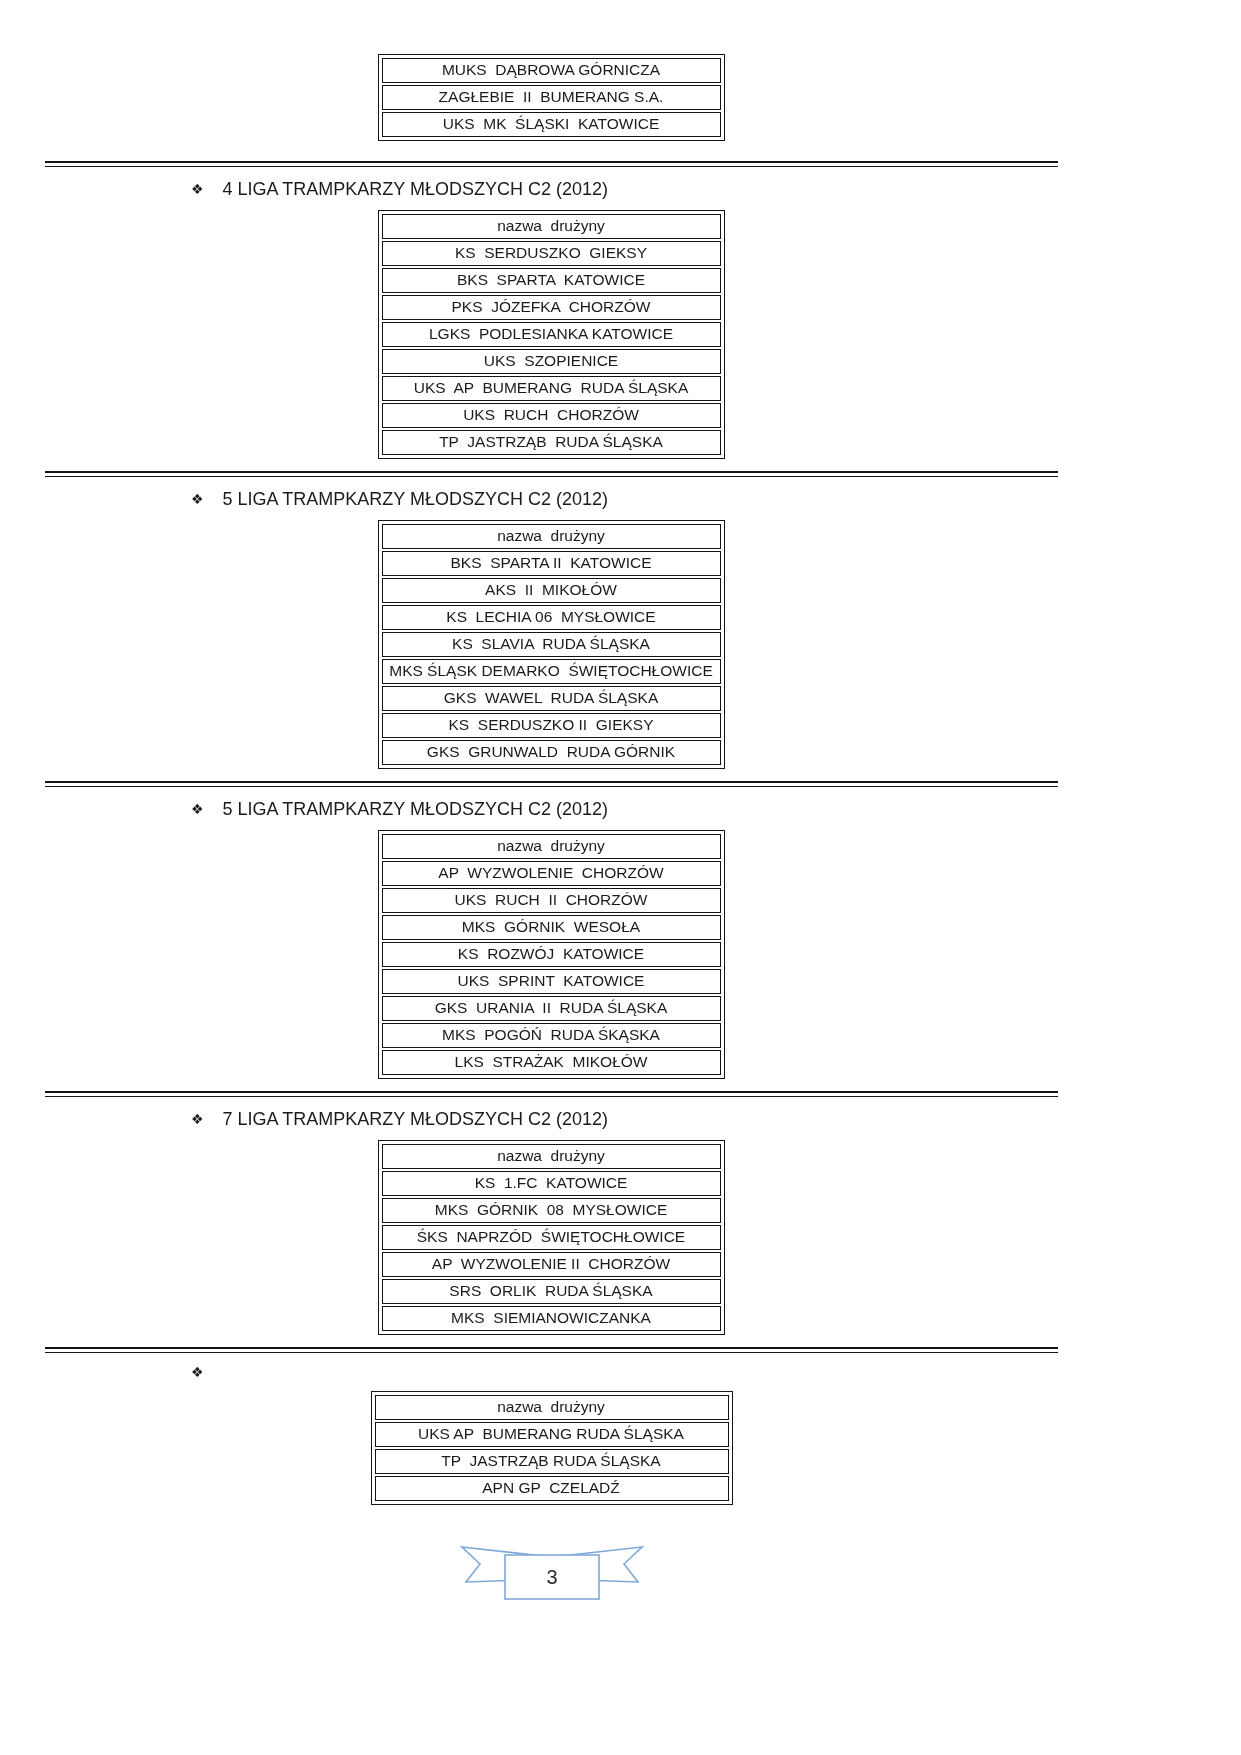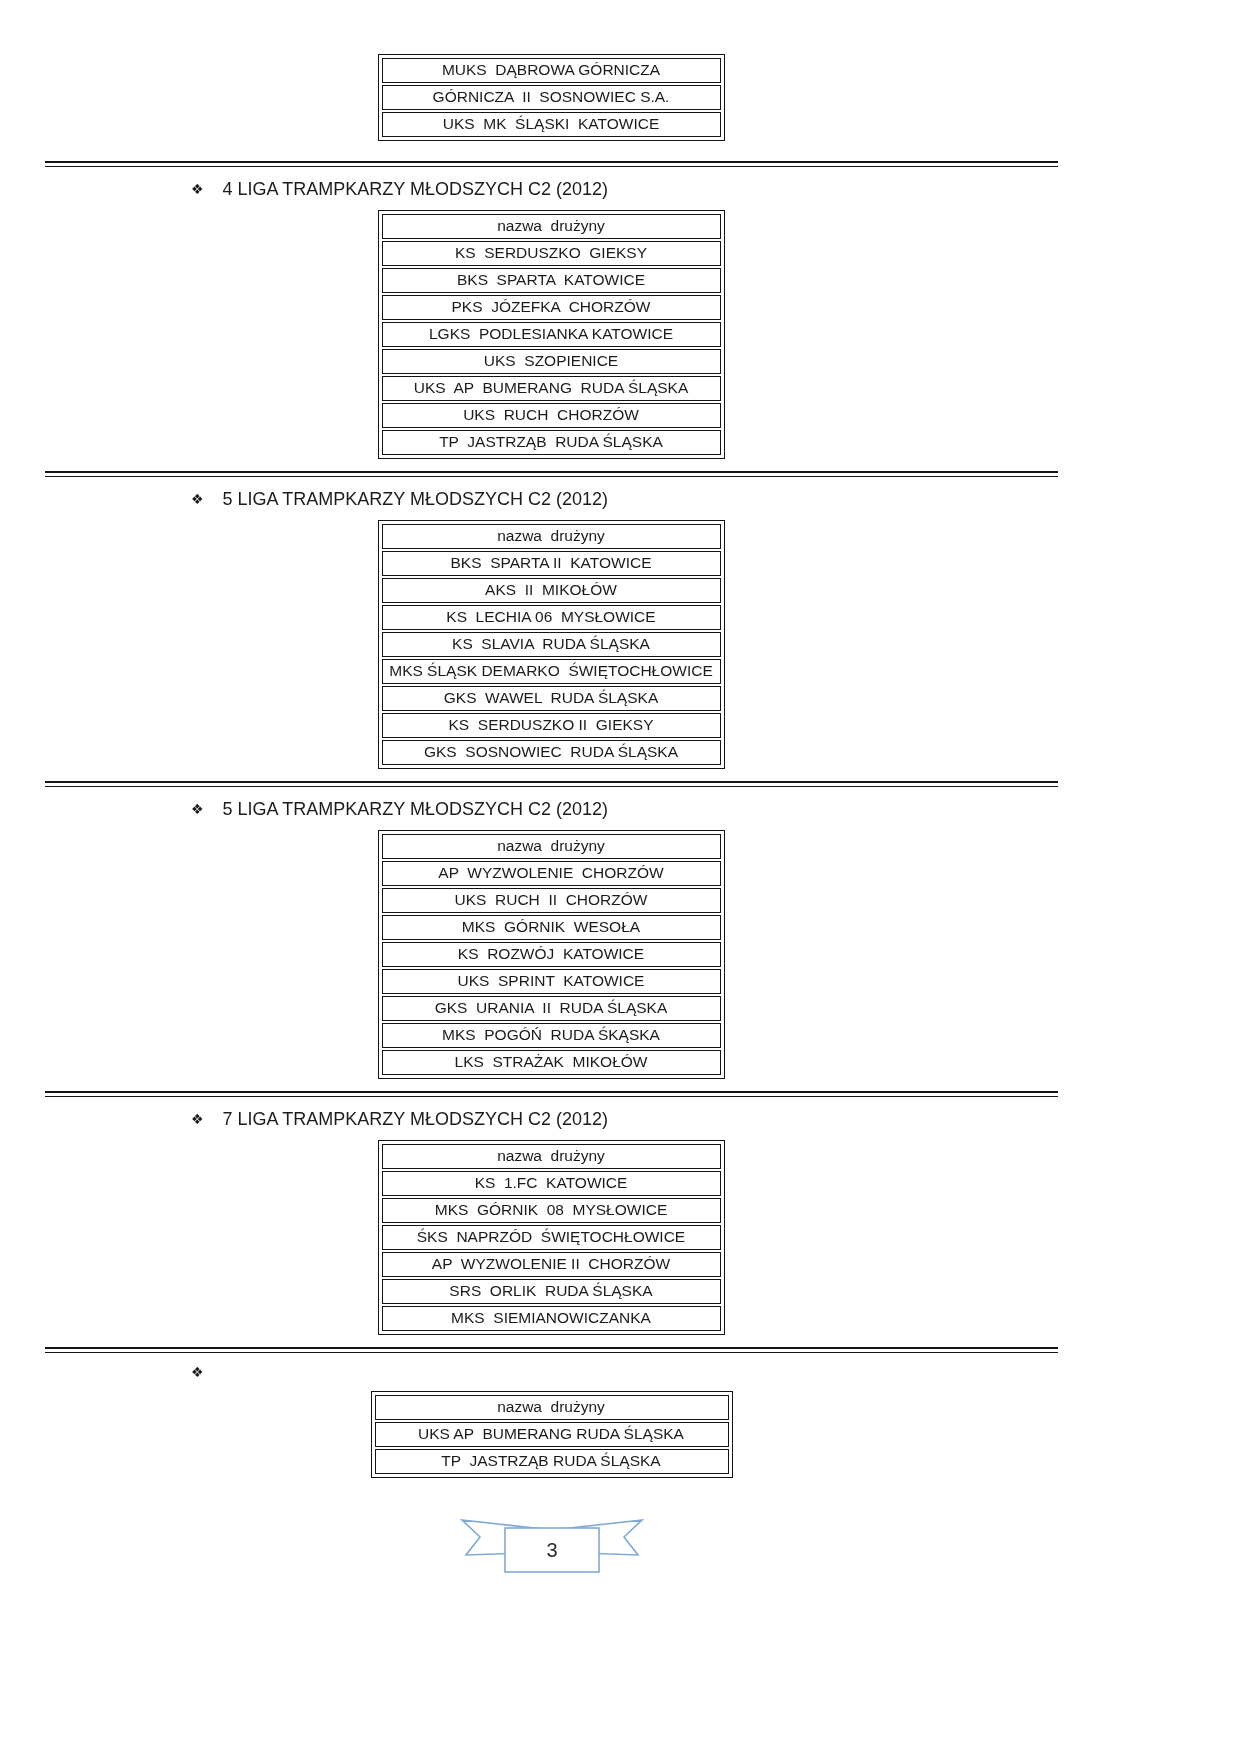--- a/index.html
+++ b/index.html
@@ -52,21 +52,21 @@
 
 <div class="content">
 
   <div class="doc-table-outer w-main top-table">
     <table class="roster">
       <tbody>
         <tr>
             <td>MUKS  DĄBROWA GÓRNICZA</td>
           </tr>
         <tr>
-            <td>GÓRNICZA  II  SOSNOWIEC S.A.</td>
+            <td>ZAGŁEBIE  II  BUMERANG S.A.</td>
           </tr>
         <tr>
             <td>UKS  MK  ŚLĄSKI  KATOWICE</td>
           </tr>
       </tbody>
     </table>
   </div>
 
   <section>
     <div class="divider"></div>
@@ -140,21 +140,21 @@
           <tr>
               <td>MKS ŚLĄSK DEMARKO  ŚWIĘTOCHŁOWICE</td>
             </tr>
           <tr>
               <td>GKS  WAWEL  RUDA ŚLĄSKA</td>
             </tr>
           <tr>
               <td>KS  SERDUSZKO II  GIEKSY</td>
             </tr>
           <tr>
-              <td>GKS  SOSNOWIEC  RUDA ŚLĄSKA</td>
+              <td>GKS  GRUNWALD  RUDA GÓRNIK</td>
             </tr>
         </tbody>
       </table>
     </div>
   </section>
 
   <section>
     <div class="divider"></div>
     <h2 class="section-heading">
       <span class="bullet">❖</span>
@@ -245,20 +245,23 @@
           <tr>
               <td>nazwa  drużyny</td>
             </tr>
         </thead>
         <tbody>
           <tr>
               <td>UKS AP  BUMERANG RUDA ŚLĄSKA</td>
             </tr>
           <tr>
               <td>TP  JASTRZĄB RUDA ŚLĄSKA</td>
+            </tr>
+          <tr>
+              <td>APN GP  CZELADŹ</td>
             </tr>
         </tbody>
       </table>
     </div>
   </section>
 
   <footer class="page-footer">
     <svg width="190" height="66" viewBox="0 0 190 66">
       <path class="ribbon-shape" d="M 95,14 L 5,4 L 23,21 L 9,39 L 95,36 Z" stroke="#7fa8d9"></path>
       <path class="ribbon-shape" d="M 95,14 L 185,4 L 167,21 L 181,39 L 95,36 Z" stroke="#7fa8d9"></path>

